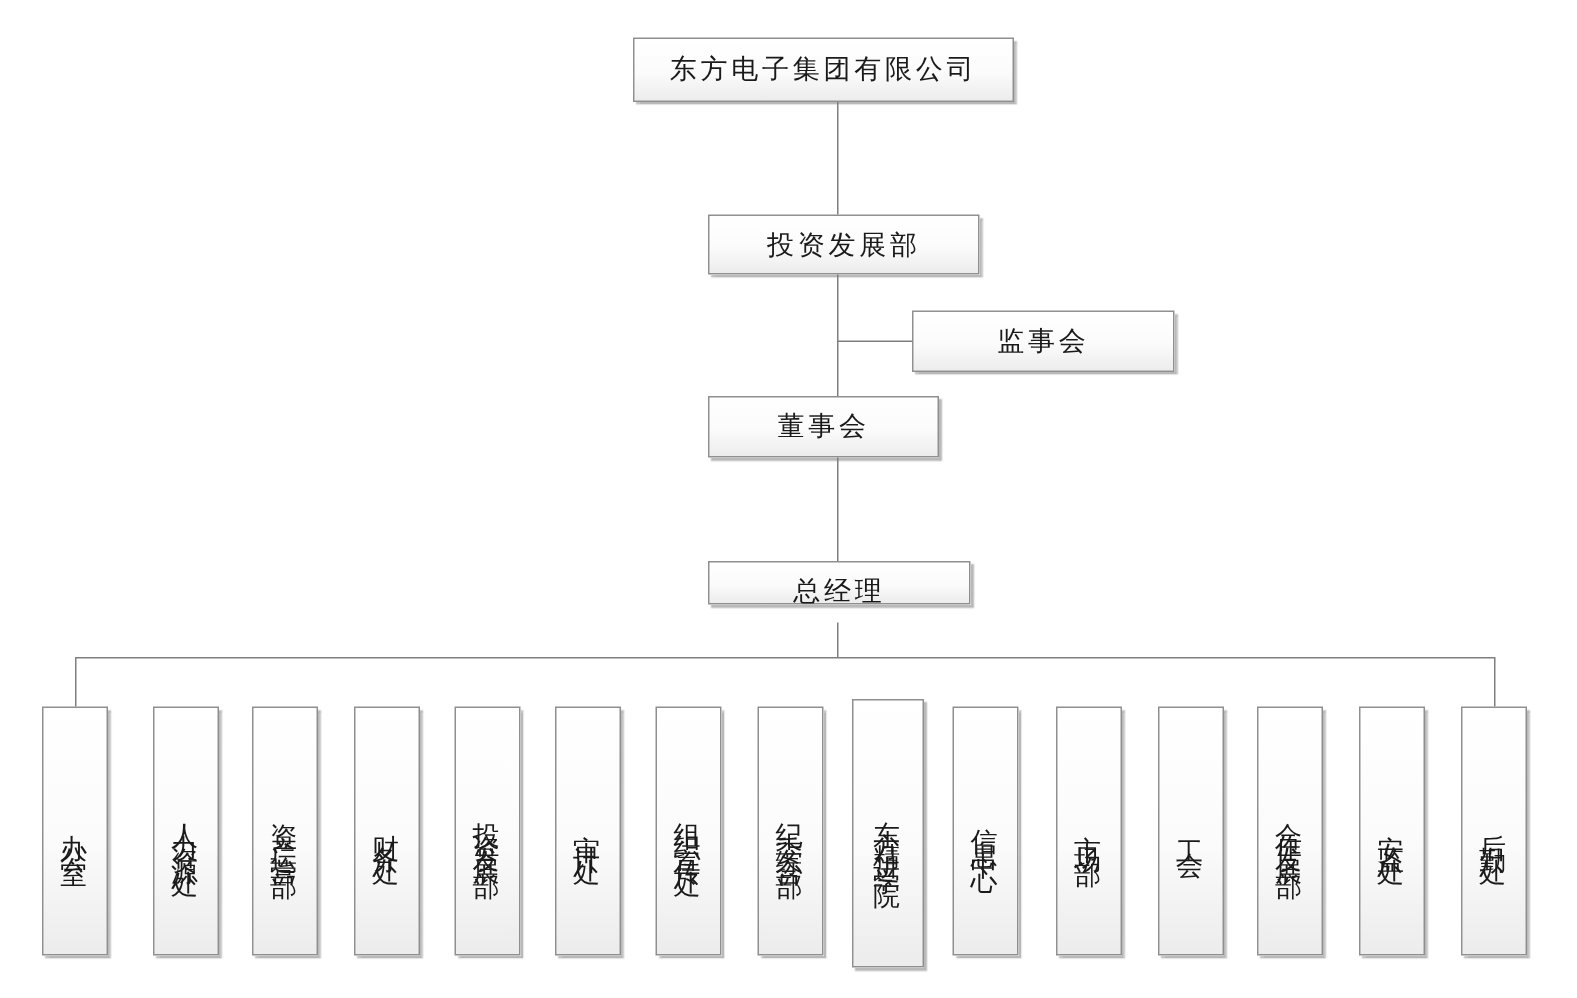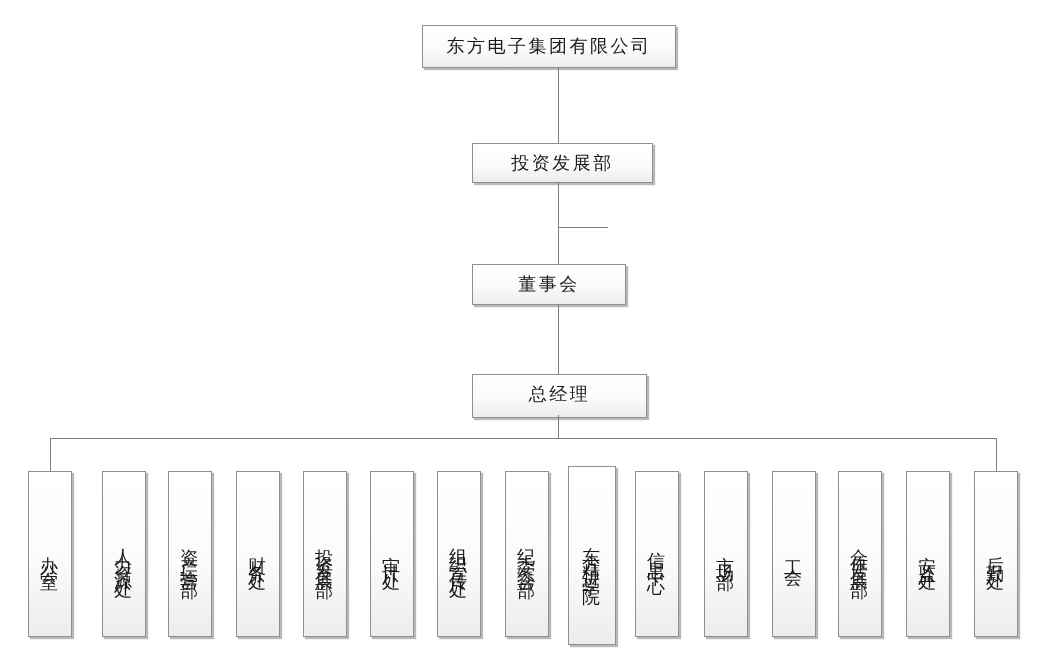--- a/index.html
+++ b/index.html
@@ -68,26 +68,27 @@
   <div class="node" style="left:422px; top:25px; width:254px; height:43px; line-height:41px;">东方电子集团有限公司</div>
 
   <div class="line" style="left:558px; top:68px; width:1px; height:75px;"></div>
 
   <div class="node" style="left:472px; top:143px; width:181px; height:40px; line-height:38px;">投资发展部</div>
 
   <div class="line" style="left:558px; top:183px; width:1px; height:81px;"></div>
 
   <div class="line" style="left:558px; top:227px; width:50px; height:1px;"></div>
 
+  <div class="node" style="left:608px; top:207px; width:175px; height:41px; line-height:39px;">监事会</div>
 
   <div class="node" style="left:472px; top:264px; width:154px; height:41px; line-height:39px;">董事会</div>
 
   <div class="line" style="left:558px; top:305px; width:1px; height:69px;"></div>
 
-  <div class="node" style="left:472px; top:374px; width:175px; height:44px; line-height:39px;">总经理</div>
+  <div class="node" style="left:472px; top:374px; width:175px; height:29px; line-height:39px;">总经理</div>
 
   <div class="line" style="left:558px; top:415px; width:1px; height:23px;"></div>
 
   <div class="line" style="left:50px; top:438px; width:946px; height:1px;"></div>
 
   <div class="line" style="left:50px; top:438px; width:1px; height:33px;"></div>
   <div class="line" style="left:996px; top:438px; width:1px; height:33px;"></div>
 
   <div class="node dept" style="left:28px;">办公室</div>
   <div class="node dept" style="left:102px;">人力资源处</div>

